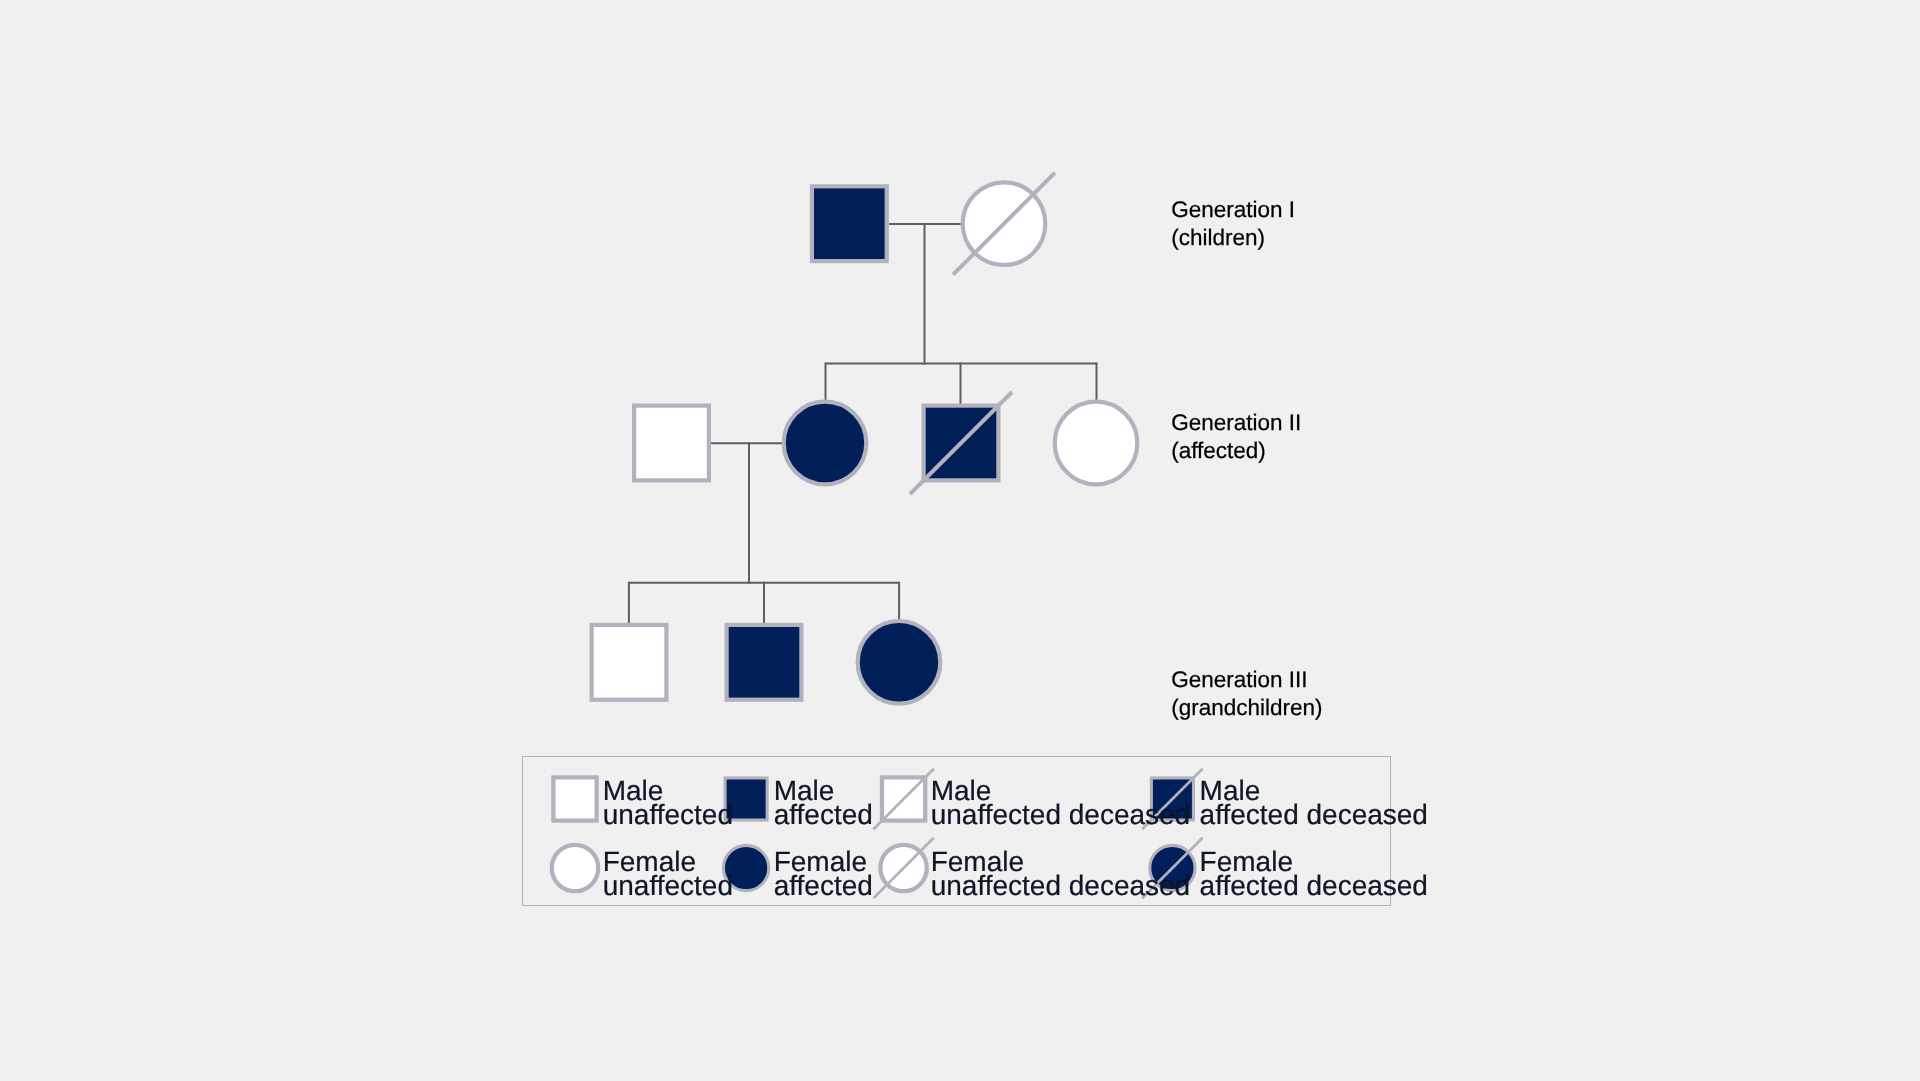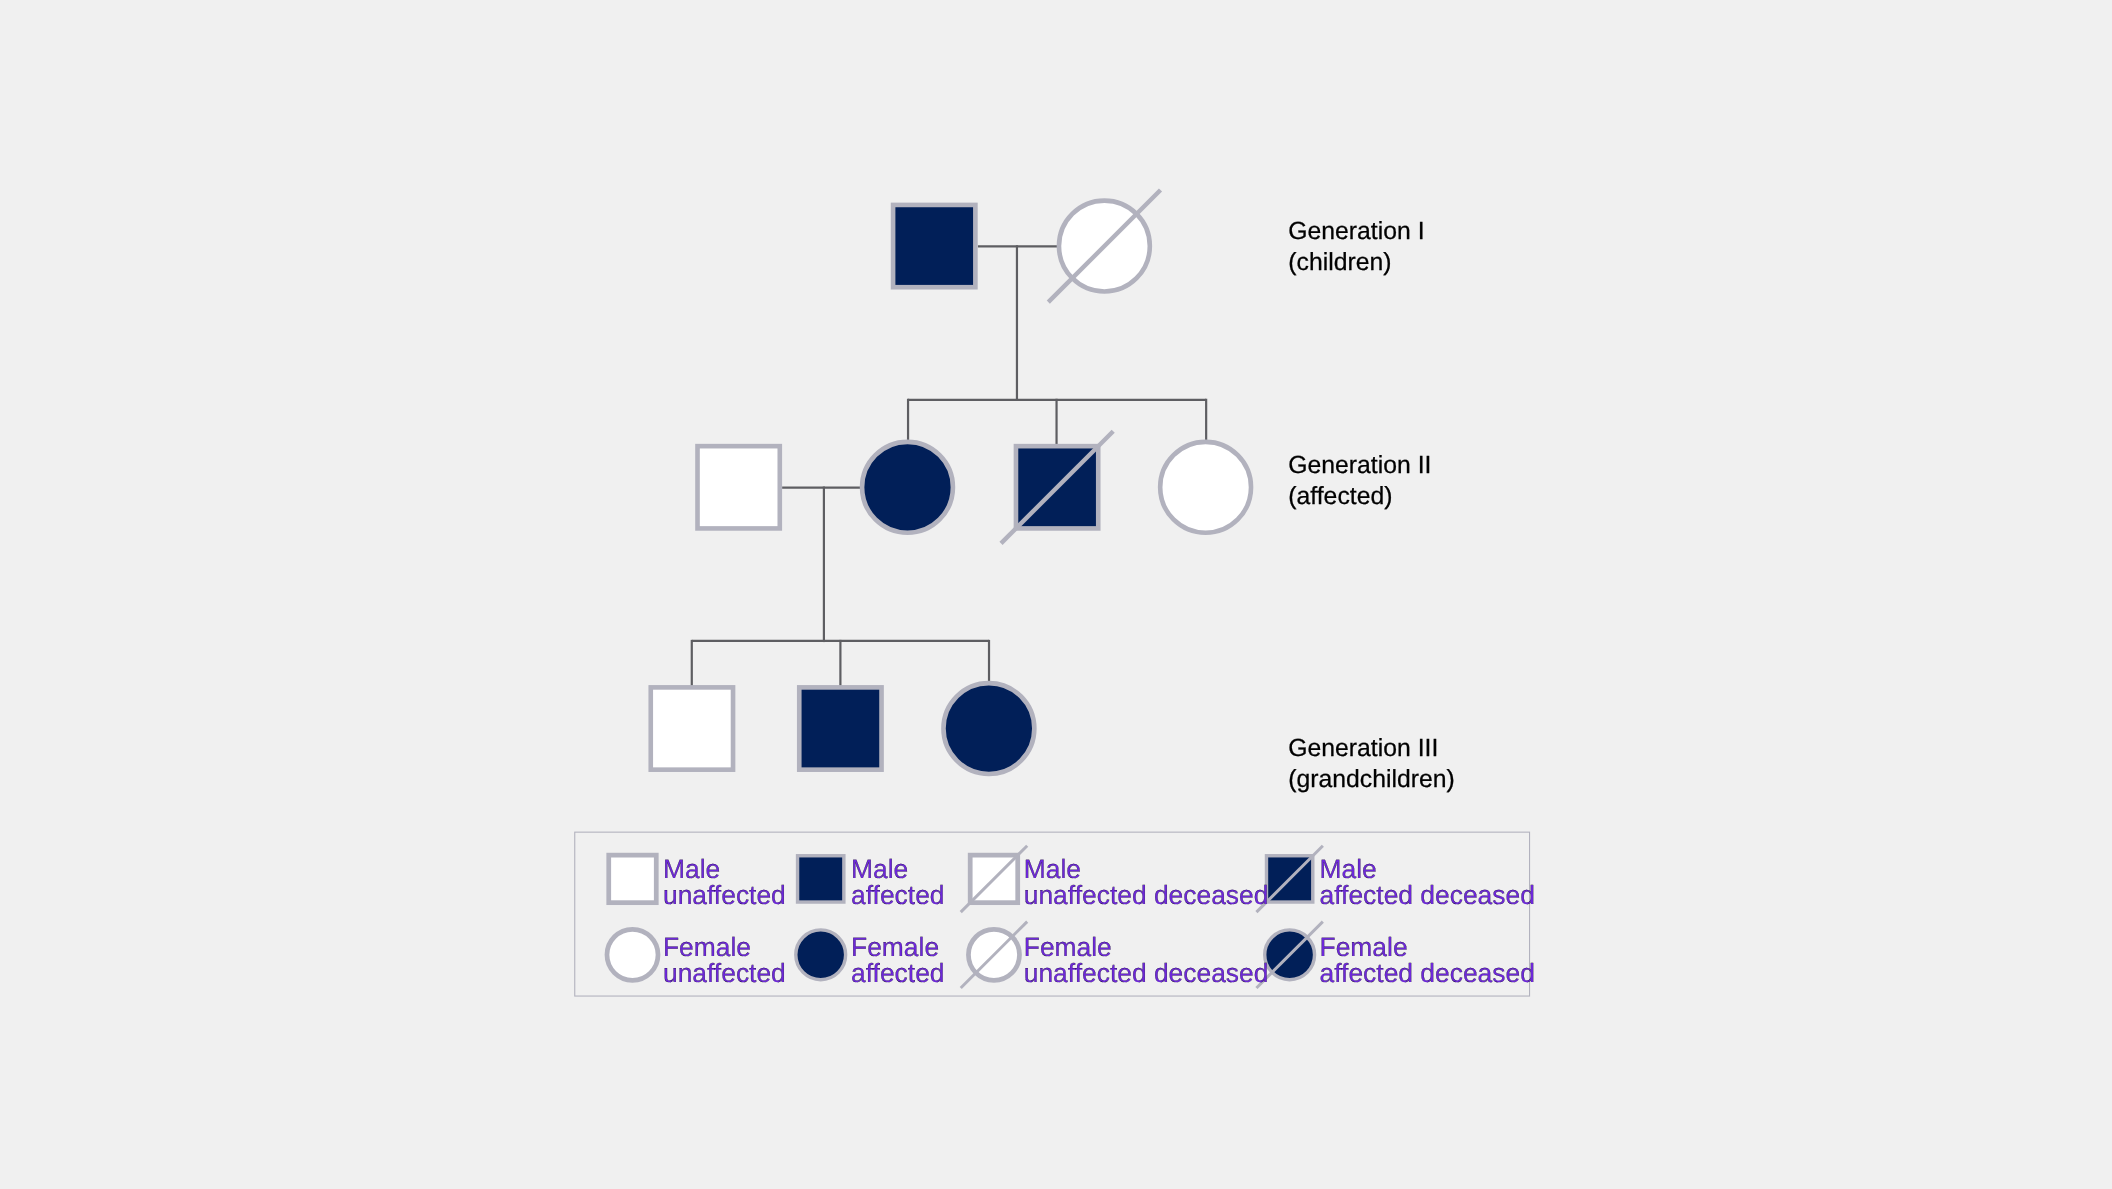--- a/index.html
+++ b/index.html
@@ -17,23 +17,23 @@
   .gen-label{
     position:absolute;
     font-size:22.5px;
     line-height:28px;
     color:#000;
     white-space:pre;
     -webkit-text-stroke:0.25px #000;
   }
   .legend-text{
     position:absolute;
-    font-size:24px;
+    font-size:28px;
     line-height:24px;
-    color:#6d28d9;
+    color:#0f172a;
     white-space:pre;
     -webkit-text-stroke:0.2px #000;
   }
 </style>
 </head>
 <body>
 
 <div id="root">
 
   <svg class="diagram" viewBox="0 0 1920 1081">

